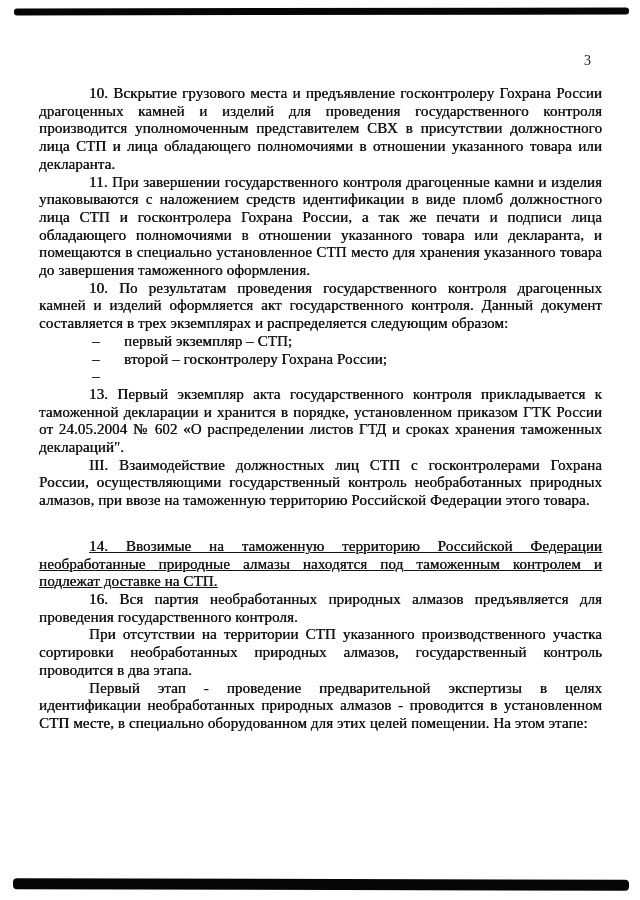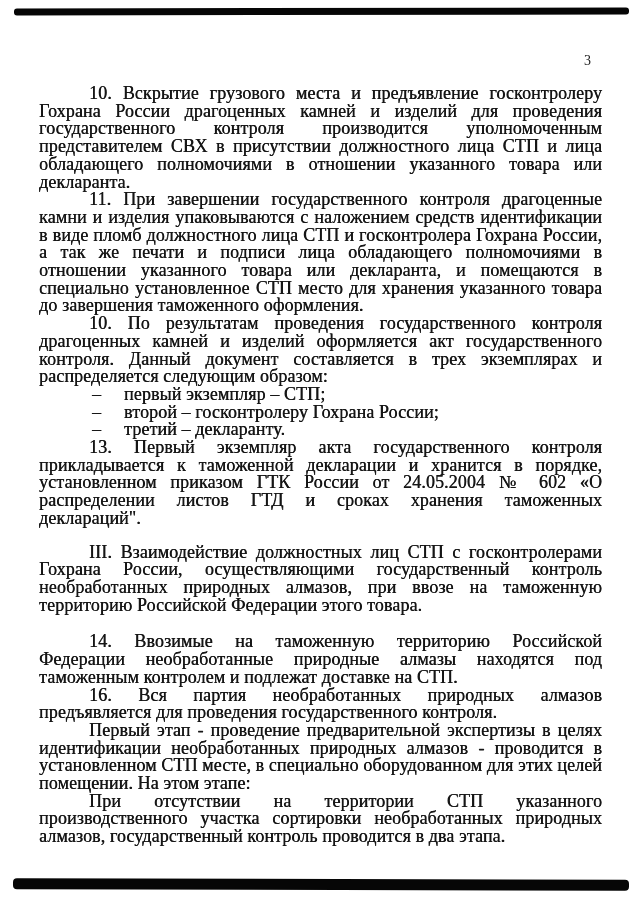--- a/index.html
+++ b/index.html
@@ -44,37 +44,37 @@
     left: 584px;
     top: 53px;
     font-size: 14px;
     color: #1c1c1c;
   }
   .doc-body {
     position: absolute;
     left: 39px;
     top: 85px;
     width: 563px;
-    font-size: 18px;
+    font-size: 15px;
     line-height: 17.7px;
     text-align: justify;
     letter-spacing: 0.1px;
     
     text-shadow: 0.35px 0 0 currentColor;
   }
   .doc-body p {
     margin: 0;
     padding: 0;
     text-indent: 50px;
   }
   .doc-body p.heading {
-    margin-top: 16px;
   }
   .doc-body p.spacing-before {
-    margin-top: 19px;
+    margin-top: 28px;
+    text-decoration: underline;
   }
   .list-item {
     display: flex;
     text-indent: 0;
     padding-left: 53px;
     text-align: left;
   }
   .list-item .marker {
     flex: 0 0 32px;
   }
@@ -96,22 +96,21 @@
       <div class="list-item">
         <span class="marker">–</span>
         <span class="item-text">первый экземпляр – СТП;</span>
       </div>
       <div class="list-item">
         <span class="marker">–</span>
         <span class="item-text">второй – госконтролеру Гохрана России;</span>
       </div>
       <div class="list-item">
         <span class="marker">–</span>
-        <span class="item-text">третий – декларанту.</span>
       </div>
       <p class="paragraph">13. Первый экземпляр акта государственного контроля прикладывается к таможенной декларации и хранится в порядке, установленном приказом ГТК России от 24.05.2004 № 602 «О распределении листов ГТД и сроках хранения таможенных деклараций".</p>
       <p class="heading">III. Взаимодействие должностных лиц СТП с госконтролерами Гохрана России, осуществляющими государственный контроль необработанных природных алмазов, при ввозе на таможенную территорию Российской Федерации этого товара.</p>
       <p class="paragraph spacing-before">14. Ввозимые на таможенную территорию Российской Федерации необработанные природные алмазы находятся под таможенным контролем и подлежат доставке на СТП.</p>
       <p class="paragraph">16. Вся партия необработанных природных алмазов предъявляется для проведения государственного контроля.</p>
+      <p class="paragraph">При отсутствии на территории СТП указанного производственного участка сортировки необработанных природных алмазов, государственный контроль проводится в два этапа.</p>
       <p class="paragraph">Первый этап - проведение предварительной экспертизы в целях идентификации необработанных природных алмазов - проводится в установленном СТП месте, в специально оборудованном для этих целей помещении. На этом этапе:</p>
-      <p class="paragraph">При отсутствии на территории СТП указанного производственного участка сортировки необработанных природных алмазов, государственный контроль проводится в два этапа.</p>
     </div>
 </div>
 
 </body></html>

